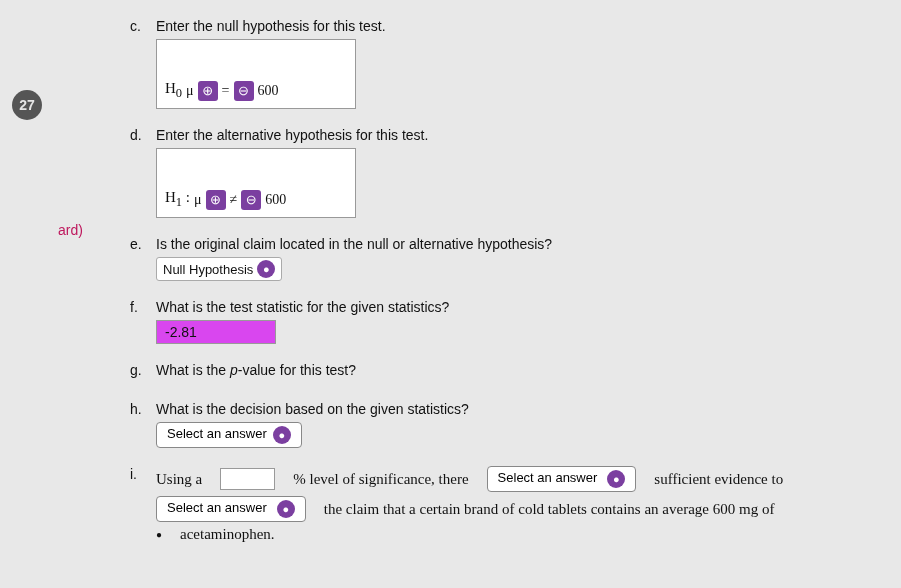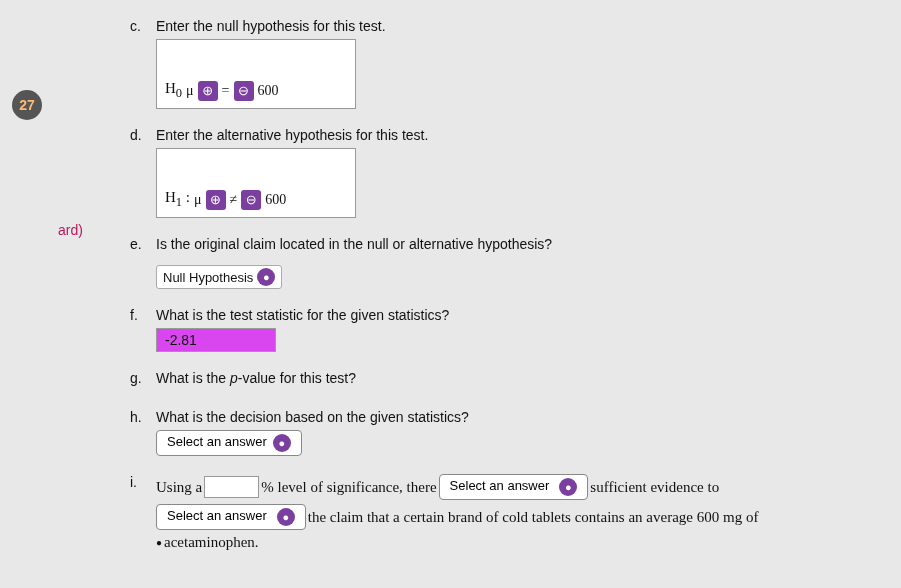--- a/index.html
+++ b/index.html
@@ -16,21 +16,21 @@
       min-height: 588px;
       background: #e8e8e8;
       position: relative;
       padding: 18px 0 18px 0;
     }
     .question-number {
       position: absolute;
       left: 12px;
       top: 90px;
       background: #555;
-      color: #fdba74;
+      color: #e5e5e5;
       border-radius: 50%;
       width: 30px;
       height: 30px;
       display: flex;
       align-items: center;
       justify-content: center;
       font-size: 14px;
       font-family: Arial, sans-serif;
       font-weight: bold;
     }
@@ -132,26 +132,25 @@
       border: 1px solid #aaa;
       border-radius: 3px;
       background: #fff;
       padding: 2px 6px;
       font-size: 13px;
       display: inline-flex;
       align-items: center;
       gap: 4px;
       font-family: Arial, sans-serif;
       cursor: pointer;
-      margin-top: 8px;
     }
     .part-i-line {
       display: flex;
       align-items: center;
-      gap: 2px;
+      gap: 18px;
       flex-wrap: wrap;
       margin-bottom: 4px;
     }
     .blank-input {
       border: 1px solid #999;
       background: #fff;
       width: 55px;
       height: 22px;
       display: inline-block;
     }

